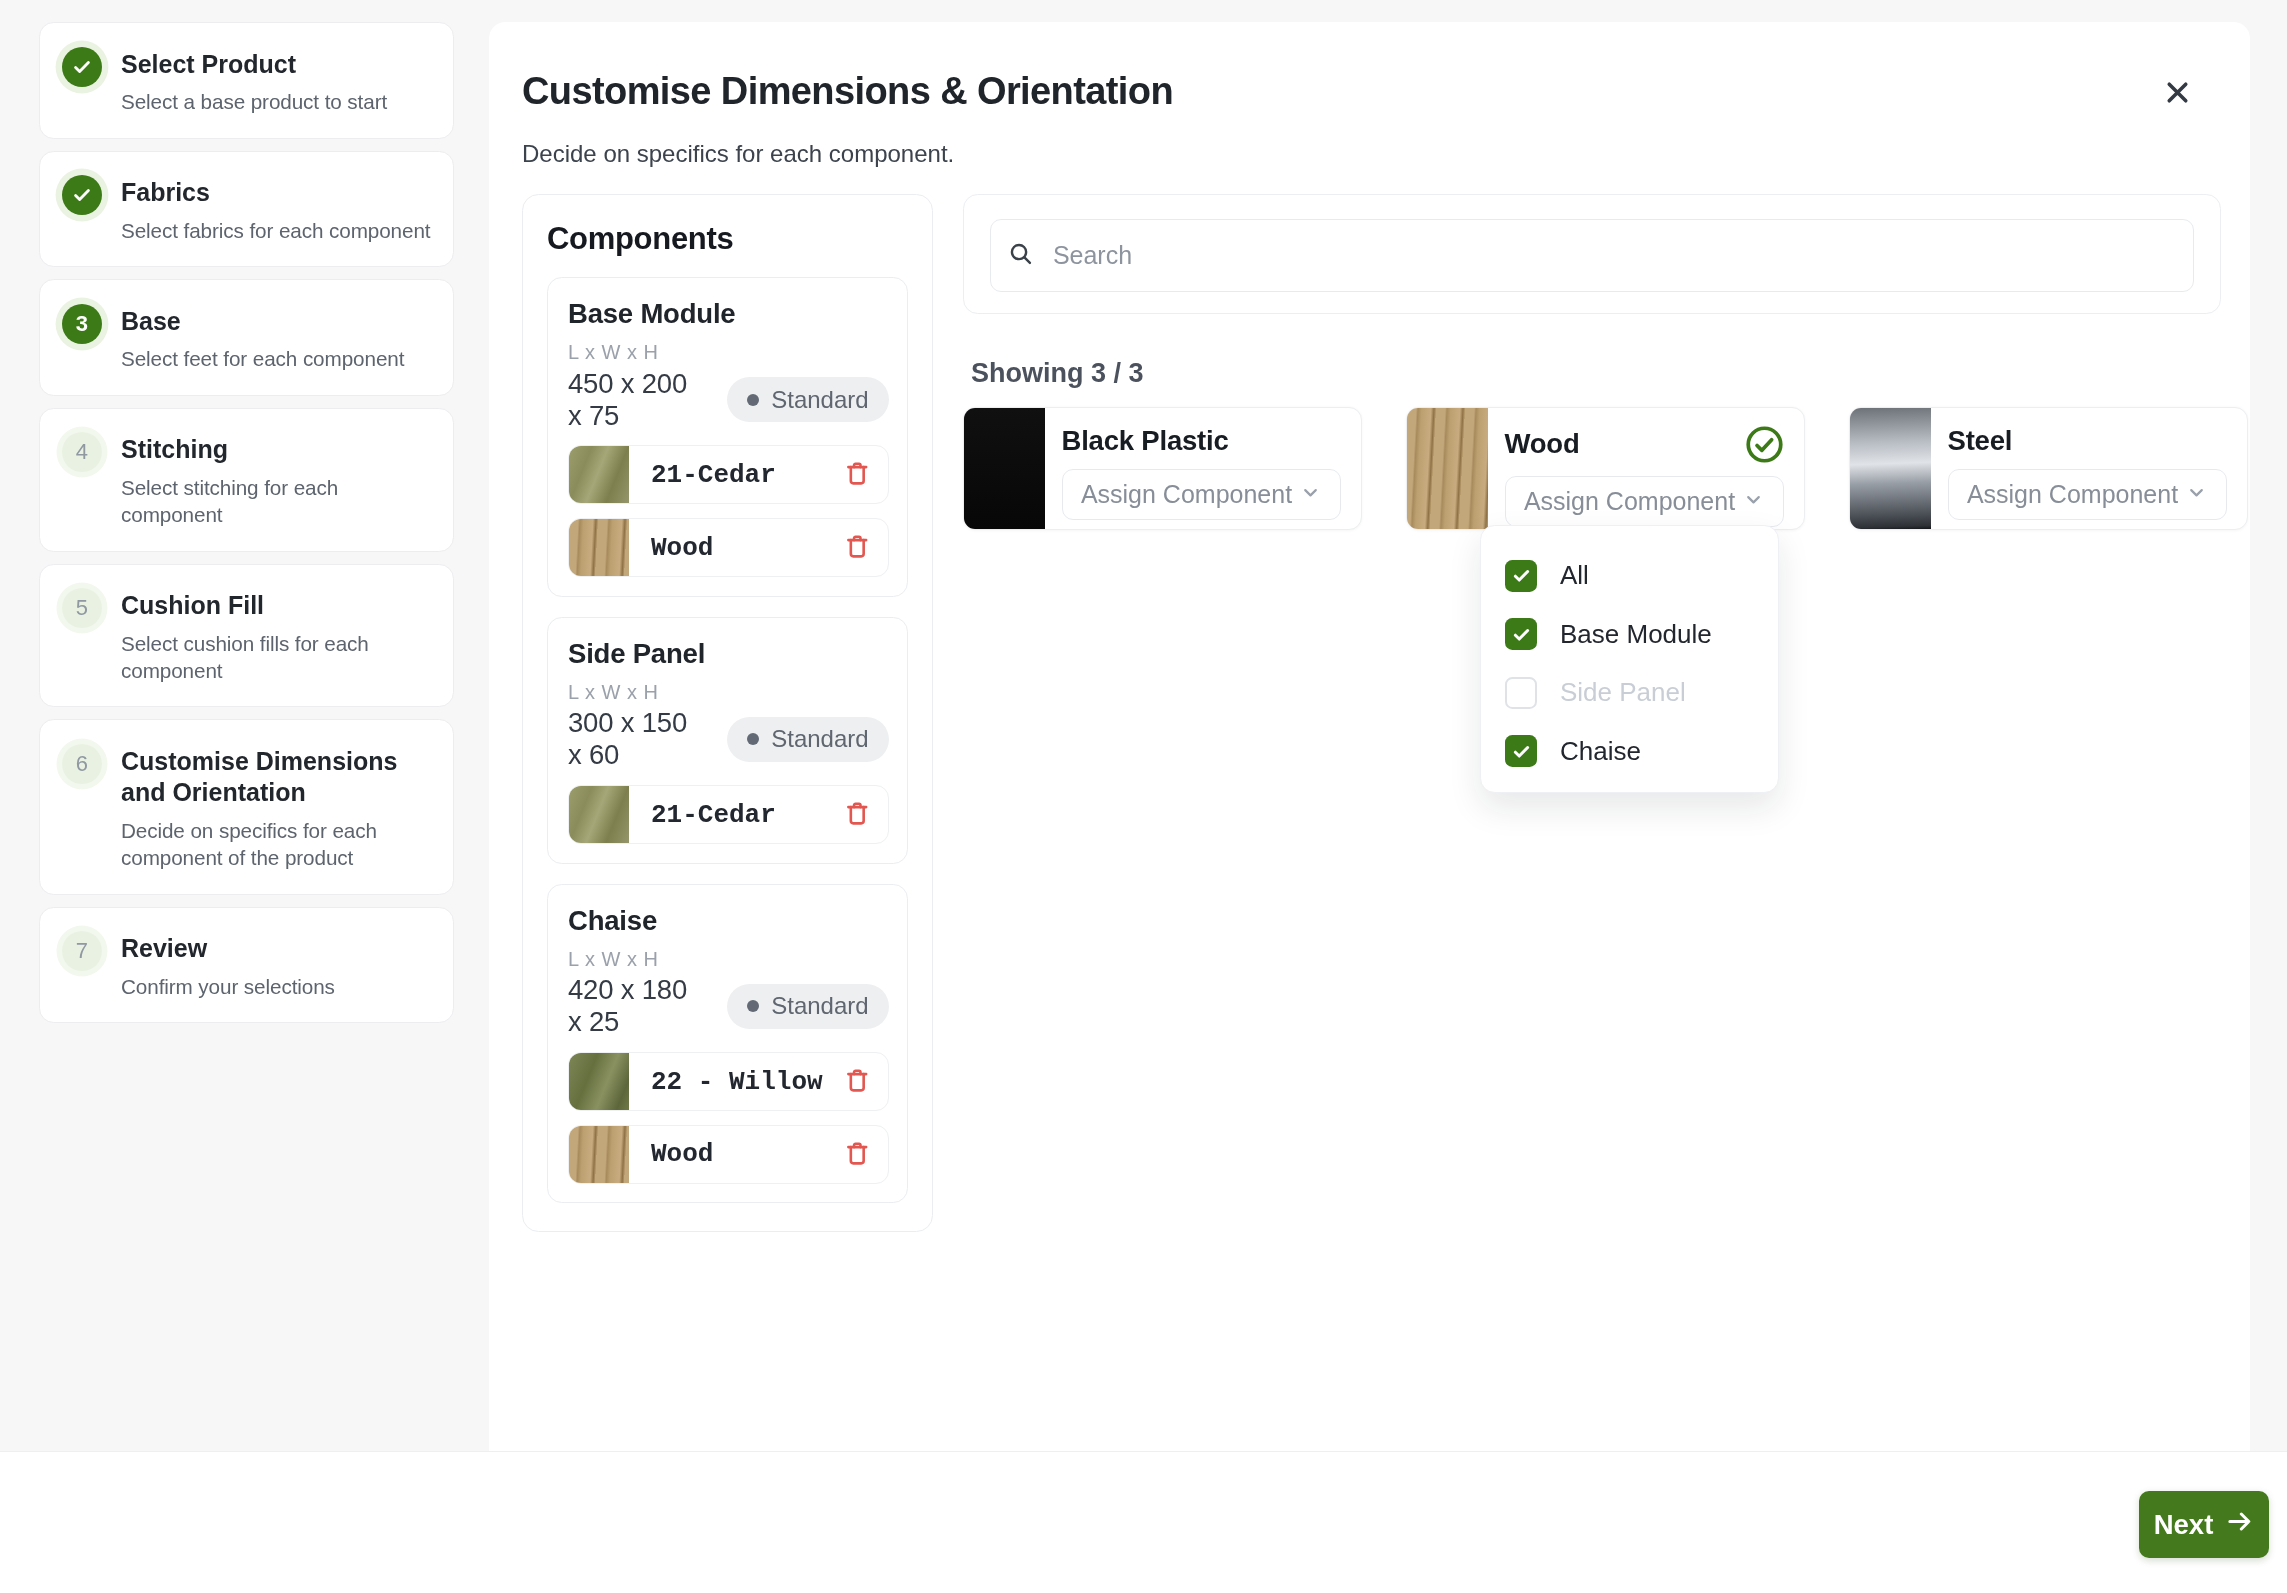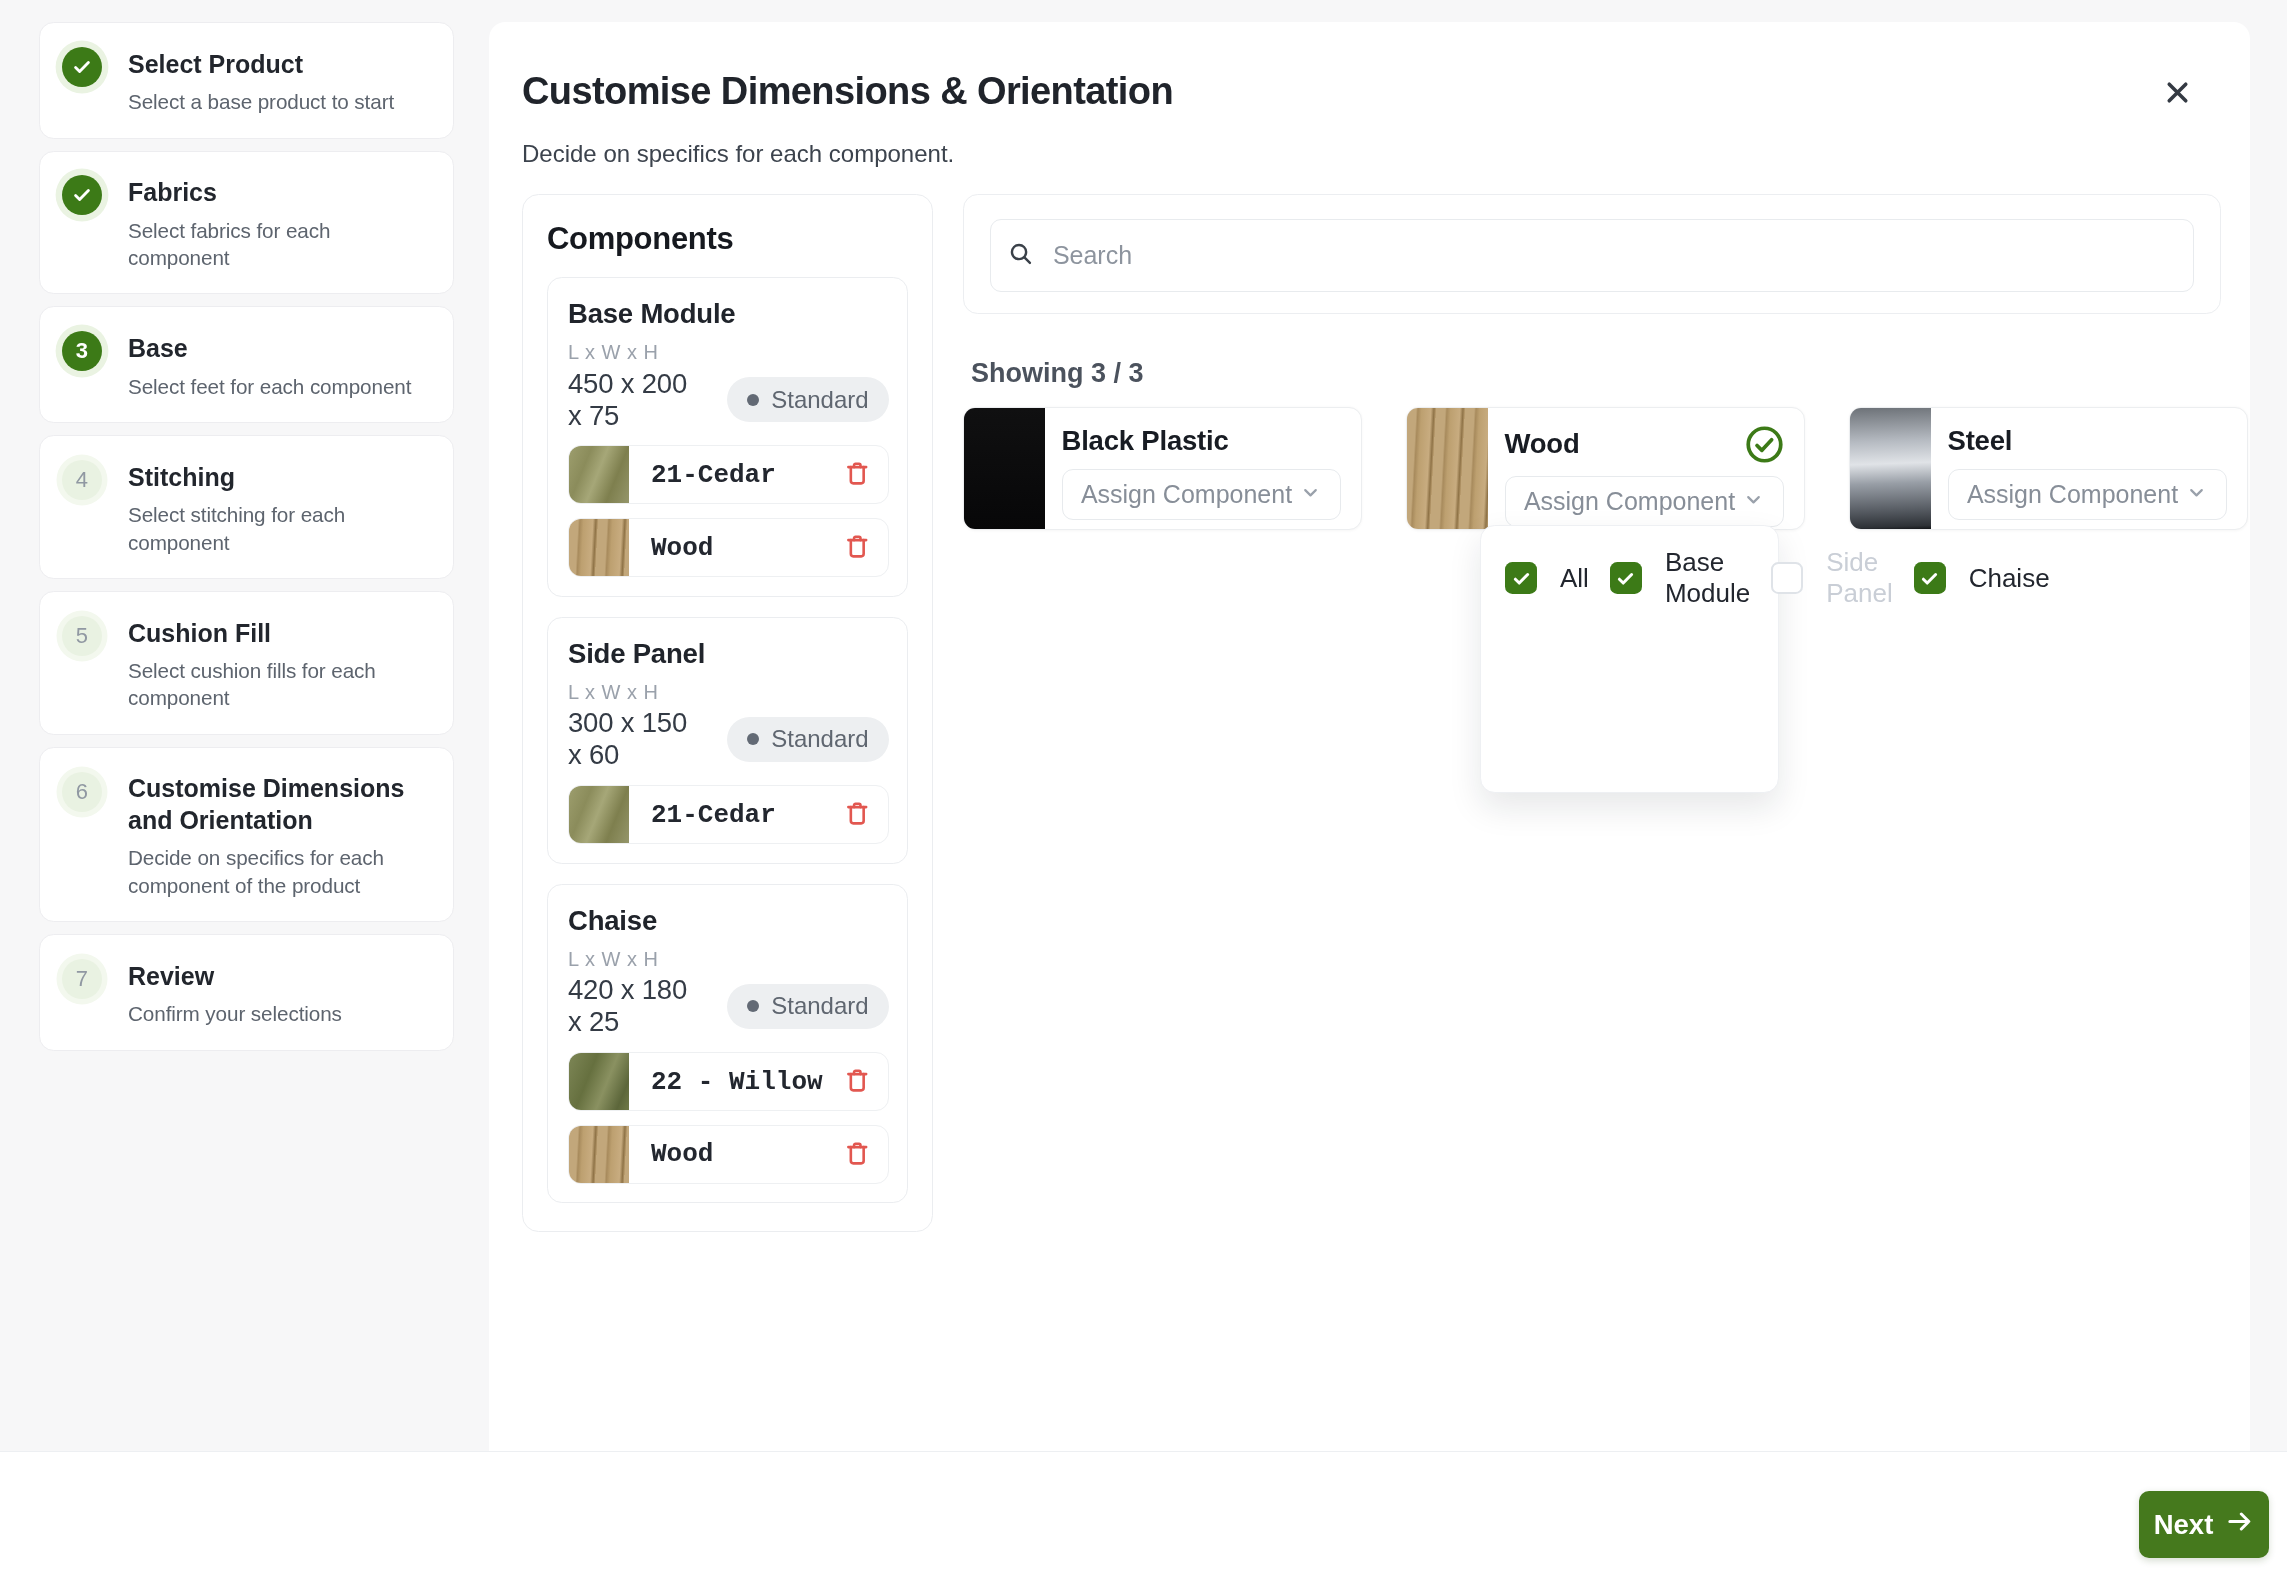--- a/index.html
+++ b/index.html
@@ -25,21 +25,21 @@
   }
   .step-icon.done, .step-icon.current {
     background:#3c7a17; box-shadow:0 0 0 6.4px #eaf3e2;
   }
   .step-icon.upcoming {
     background:#e9f2e2; box-shadow:0 0 0 5.5px #f3f8ee;
     color:#9098a2; font-size:22px; font-weight:500;
   }
   .step-icon.current { color:#ffffff; font-size:22px; font-weight:600; }
   .step-icon svg { width:22px; height:22px; }
-  .step-text { margin-left:26px; padding-top:3.7px; }
+  .step-text { margin-left:19px; padding-top:3.7px; }
   .step-title { font-size:25px; font-weight:700; color:#22262d; line-height:1.25; }
   .step-desc { font-size:20.7px; color:#5d646e; line-height:1.32; margin-top:8.3px; letter-spacing:-0.1px; }
 
   
   .main-panel {
     position:absolute; left:489px; top:22px; width:1761px; height:1429px;
     background:#ffffff; border-radius:16.5px 16.5px 0 0;
   }
   .main-title { position:absolute; left:33px; top:48px; font-size:38px; font-weight:700; letter-spacing:-0.6px; color:#20242b; }
   .main-subtitle { position:absolute; left:33px; top:118px; font-size:24px; color:#3c434d; }
@@ -124,21 +124,21 @@
     background:#fff; cursor:pointer;
   }
   .assign-label { font-size:25px; color:#878e98; }
   .assign-select svg { width:23px; height:23px; }
 
   
   .assign-dropdown {
     position:absolute; left:991px; top:503px; width:299px; height:268px;
     background:#fff; border:1.8px solid #eef0f3; border-radius:14.7px;
     box-shadow:0 14.7px 33px rgba(22,27,36,0.10); z-index:20;
-    padding:31px 24px 22px 24px; display:flex; flex-direction:row; gap:21px;
+    padding:31px 24px 22px 24px; display:flex; flex-direction:column; gap:21px;
   }
   .dd-row { display:flex; align-items:center; height:42px; cursor:pointer; }
   .dd-check {
     width:32px; height:32px; border-radius:7.3px; flex:0 0 32px;
     display:flex; align-items:center; justify-content:center;
   }
   .dd-check.checked { background:#3c7a17; }
   .dd-check.unchecked { background:#fff; border:2.8px solid #dfe3e8; }
   .dd-check svg { width:21px; height:21px; }
   .dd-label { margin-left:23px; font-size:26px; font-weight:500; color:#22262e; }

